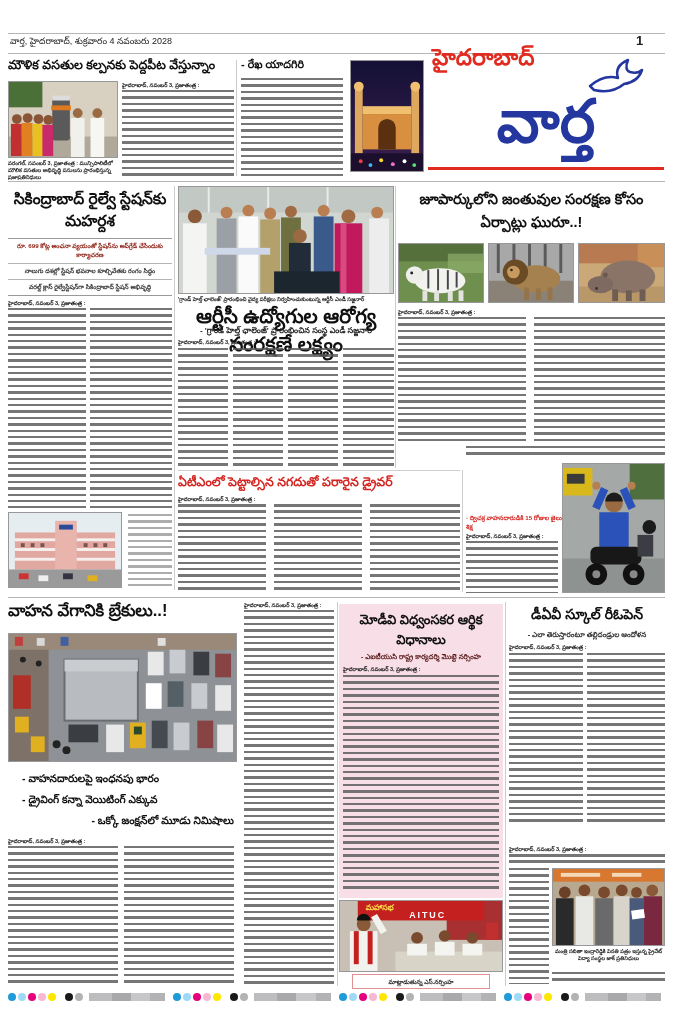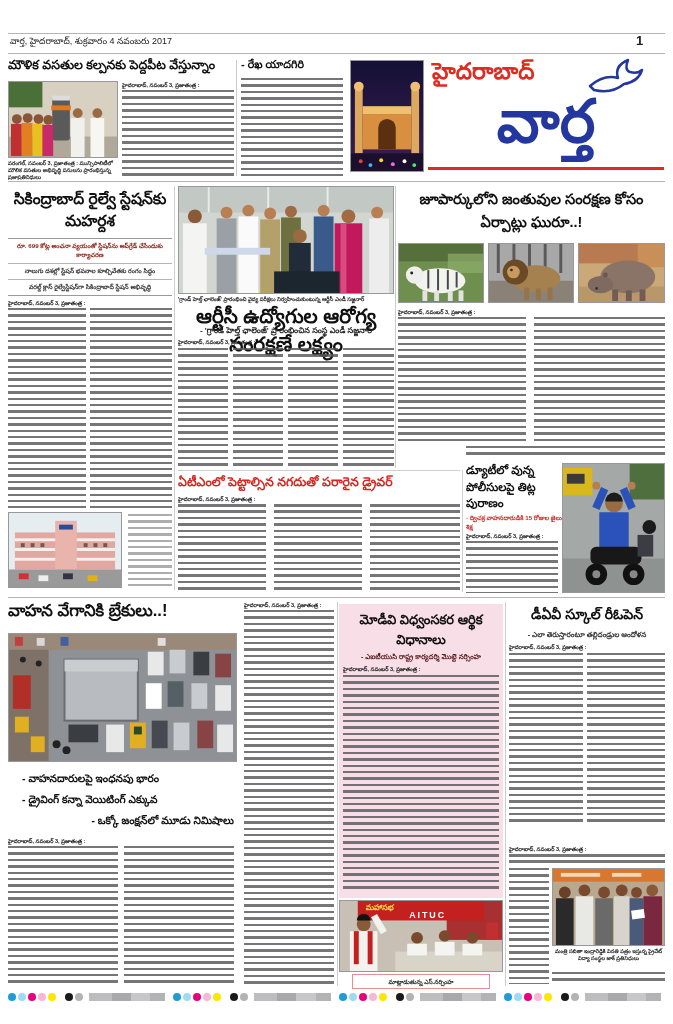--- a/index.html
+++ b/index.html
@@ -24,21 +24,21 @@
   .dot{width:8px;height:8px;border-radius:50%;display:inline-block;flex:none;}
   .dotgap{width:5px;height:1px;display:inline-block;flex:none;}
   .regbar{flex:1;height:8px;background:linear-gradient(90deg,#bdbdbf 0 30%,#a9a9ab 30% 55%,#c7c7c9 55% 80%,#b3b3b5 80% 100%);margin:0 4px;}
 </style>
 </head>
 <body>
 
 <div id="page">
 
   <div class="abs hline" style="left:8px;top:33px;width:657px;"></div>
-  <div class="abs" style="left:10px;top:36px;width:400px;font-size:9px;color:#222;">వార్త, హైదరాబాద్, శుక్రవారం 4 నవంబరు 2017</div>
+  <div class="abs" style="left:10px;top:36px;width:400px;font-size:9px;color:#222;">వార్త, హైదరాబాద్, శుక్రవారం 4 నవంబరు 2028</div>
   <div class="abs" style="left:636px;top:33px;font-size:13px;font-weight:bold;color:#222;">1</div>
   <div class="abs hline" style="left:8px;top:53px;width:657px;"></div>
 
   <div class="abs hl" style="left:8px;top:58px;width:230px;font-size:12.5px;line-height:1.15;">మౌళిక వసతుల కల్పనకు పెద్దపీట వేస్తున్నాం</div>
   <div class="abs photo" style="left:8px;top:81px;width:110px;height:77px;">
     <svg viewBox="0 0 110 77" preserveAspectRatio="none">
       <rect width="110" height="77" fill="#d8d0c0"></rect>
       <rect x="0" y="0" width="34" height="26" fill="#4a7038"></rect>
       <rect x="0" y="56" width="110" height="21" fill="#b0a898"></rect>
       <rect x="44" y="16" width="18" height="44" rx="3" fill="#5a5a5a"></rect>
@@ -85,21 +85,21 @@
       <path d="M28 90 v-22 a9 9 0 0 1 18 0 v22 z" fill="#5a3010"></path>
       <rect x="0" y="94" width="74" height="18" fill="#1c0f2e"></rect>
       <circle cx="10" cy="102" r="2" fill="#e84040"></circle>
         <circle cx="20" cy="106" r="2" fill="#38c0f0"></circle>
       <circle cx="31" cy="101" r="2" fill="#f8d828"></circle>
         <circle cx="43" cy="105" r="2" fill="#f070d0"></circle>
       <circle cx="55" cy="102" r="2" fill="#ffffff"></circle>
         <circle cx="65" cy="106" r="2" fill="#58e078"></circle>
     </svg>
   </div>
-  <div class="abs" style="left:432px;top:58px;width:150px;font-size:23px;font-weight:800;color:#e02b20;text-shadow:0.5px 0.5px 0 #fff;">హైదరాబాద్</div>
+  <div class="abs" style="left:432px;top:44px;width:150px;font-size:23px;font-weight:800;color:#e02b20;text-shadow:0.5px 0.5px 0 #fff;">హైదరాబాద్</div>
   <div class="abs" style="left:584px;top:56px;width:60px;height:42px;">
     <svg viewBox="0 0 60 42">
       <path d="M6 30 Q20 18 34 22 Q30 10 44 4 Q40 14 46 16 Q54 18 58 14 Q54 26 40 28 Q28 38 10 34 Z" fill="#ffffff" stroke="#23379f" stroke-width="2.5" stroke-linejoin="round"></path>
     </svg>
   </div>
   <div class="abs center" style="left:428px;top:82px;width:236px;font-size:60px;line-height:1.32;font-weight:800;color:#23379f;">వార్త</div>
   <div class="abs" style="left:428px;top:167px;width:236px;height:3px;background:#e02b20;"></div>
 
   <div class="abs hline" style="left:8px;top:181px;width:657px;"></div>
 
@@ -238,21 +238,20 @@
 
   <div class="abs hline" style="left:178px;top:470px;width:282px;background:#cfcfcf;"></div>
   <div class="abs hl red" style="left:178px;top:475px;width:282px;font-size:12.5px;">ఏటీఎంలో పెట్టాల్సిన నగదుతో పరారైన డ్రైవర్</div>
   <div class="abs dl" style="left:178px;top:496px;width:282px;">హైదరాబాద్, నవంబర్ 3, ప్రజాతంత్ర :</div>
   <div class="abs fk" style="left:178px;top:504px;width:88px;height:88px;"></div>
   <div class="abs fk" style="left:274px;top:504px;width:88px;height:88px;"></div>
   <div class="abs fk" style="left:370px;top:504px;width:90px;height:88px;"></div>
 
   <div class="abs vline" style="left:462px;top:470px;height:122px;"></div>
   <div class="abs fk" style="left:466px;top:446px;width:199px;height:13px;"></div>
-  <div class="abs hl" style="left:466px;top:462px;width:104px;font-size:11.5px;line-height:1.45;">డ్యూటీలో వున్న పోలీసులపై తిట్ల పురాణం</div>
   <div class="abs hl red" style="left:466px;top:514px;width:96px;font-size:6.2px;line-height:1.45;">- ద్విచక్ర వాహనదారుడికి 15 రోజుల జైలు శిక్ష</div>
   <div class="abs dl" style="left:466px;top:533px;width:94px;">హైదరాబాద్, నవంబర్ 3, ప్రజాతంత్ర :</div>
   <div class="abs fk" style="left:466px;top:541px;width:92px;height:52px;"></div>
   <div class="abs photo" style="left:562px;top:463px;width:103px;height:130px;">
     <svg viewBox="0 0 103 130" preserveAspectRatio="none">
       <rect width="103" height="130" fill="#a4a8a6"></rect>
       <rect x="0" y="4" width="30" height="28" fill="#d8b81a"></rect>
         <rect x="4" y="10" width="18" height="10" fill="#3a3a3a"></rect>
       <rect x="68" y="0" width="35" height="36" fill="#4f6f3f"></rect>
       <rect x="0" y="96" width="103" height="34" fill="#8e9290"></rect>

